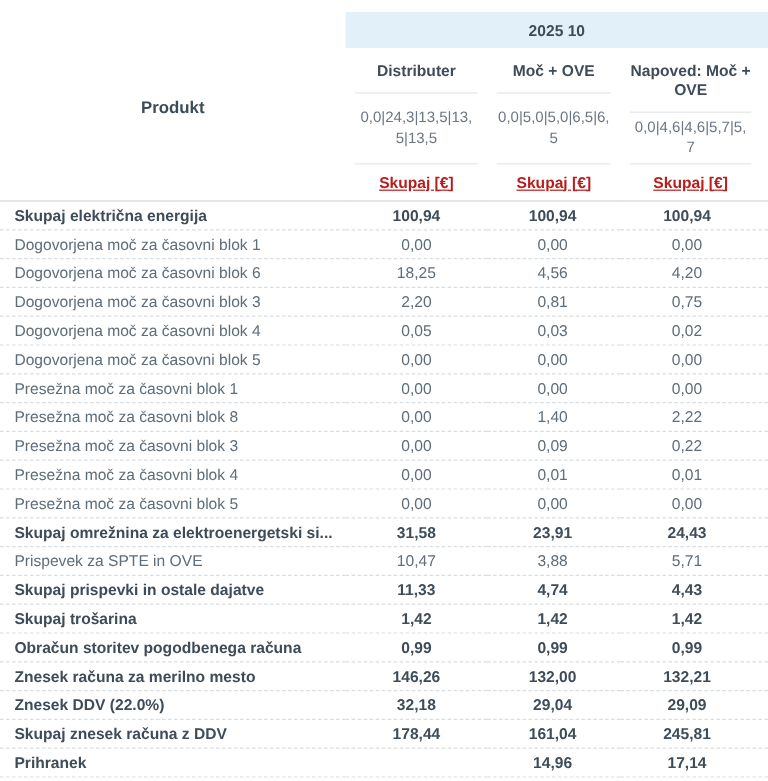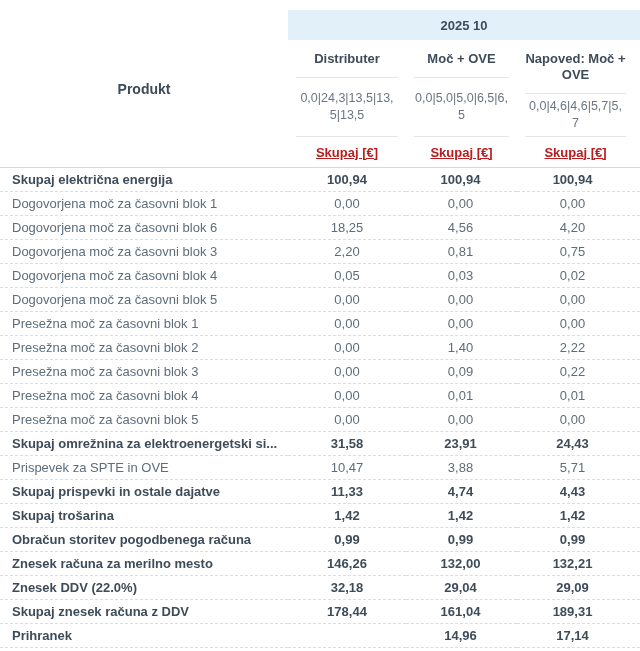--- a/index.html
+++ b/index.html
@@ -181,21 +181,21 @@
     <td class="num cv2">0,00</td>
     <td class="num cv3">0,00</td>
   </tr>
         <tr>
     <td class="lbl">Presežna moč za časovni blok 1</td>
     <td class="num cv1">0,00</td>
     <td class="num cv2">0,00</td>
     <td class="num cv3">0,00</td>
   </tr>
         <tr>
-    <td class="lbl">Presežna moč za časovni blok 2</td>
+    <td class="lbl">Presežna moč za časovni blok 8</td>
     <td class="num cv1">0,00</td>
     <td class="num cv2">1,40</td>
     <td class="num cv3">2,22</td>
   </tr>
         <tr>
     <td class="lbl">Presežna moč za časovni blok 3</td>
     <td class="num cv1">0,00</td>
     <td class="num cv2">0,09</td>
     <td class="num cv3">0,22</td>
   </tr>
@@ -250,21 +250,21 @@
         <tr class="bold">
     <td class="lbl">Znesek DDV (22.0%)</td>
     <td class="num cv1">32,18</td>
     <td class="num cv2">29,04</td>
     <td class="num cv3">29,09</td>
   </tr>
         <tr class="bold">
     <td class="lbl">Skupaj znesek računa z DDV</td>
     <td class="num cv1">178,44</td>
     <td class="num cv2">161,04</td>
-    <td class="num cv3">189,31</td>
+    <td class="num cv3">245,81</td>
   </tr>
         <tr class="bold">
     <td class="lbl">Prihranek</td>
     <td class="num cv1"></td>
     <td class="num cv2">14,96</td>
     <td class="num cv3">17,14</td>
   </tr>
       </tbody>
   </table>
 </div>

